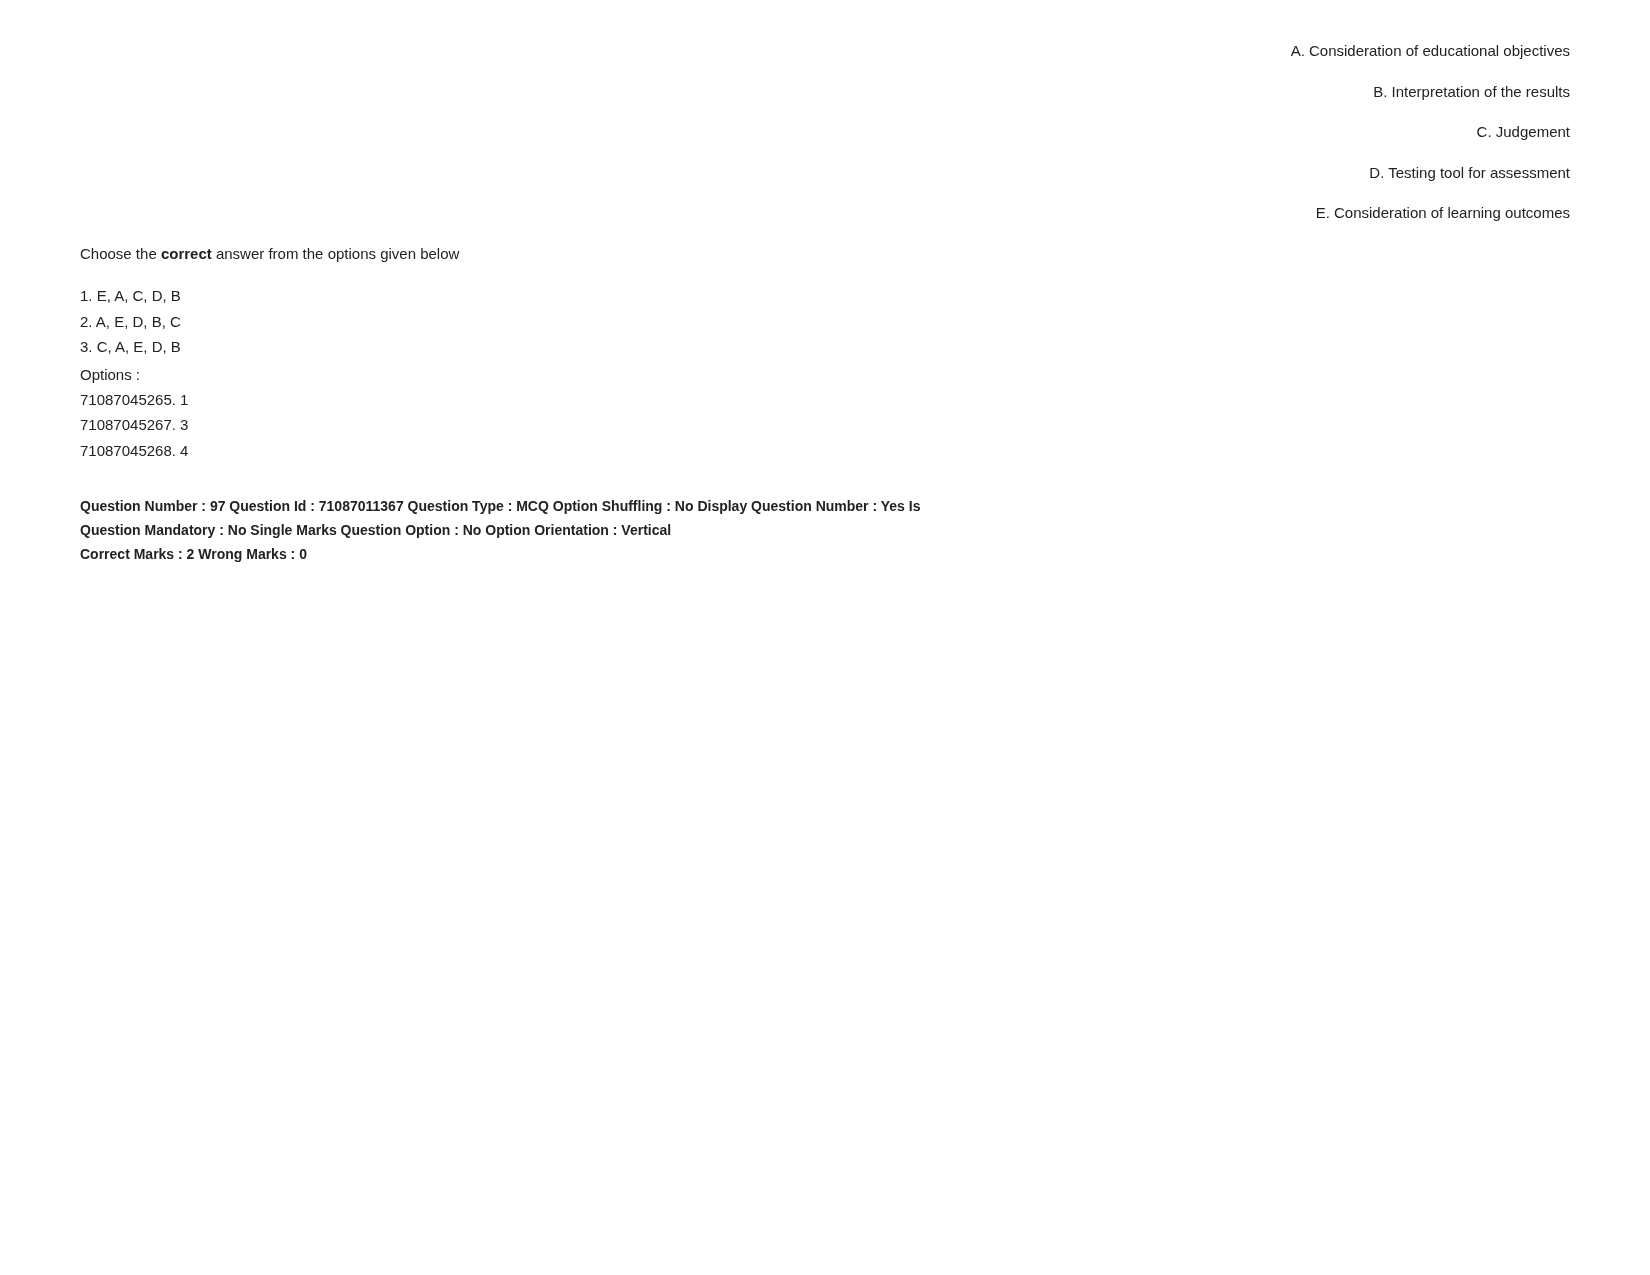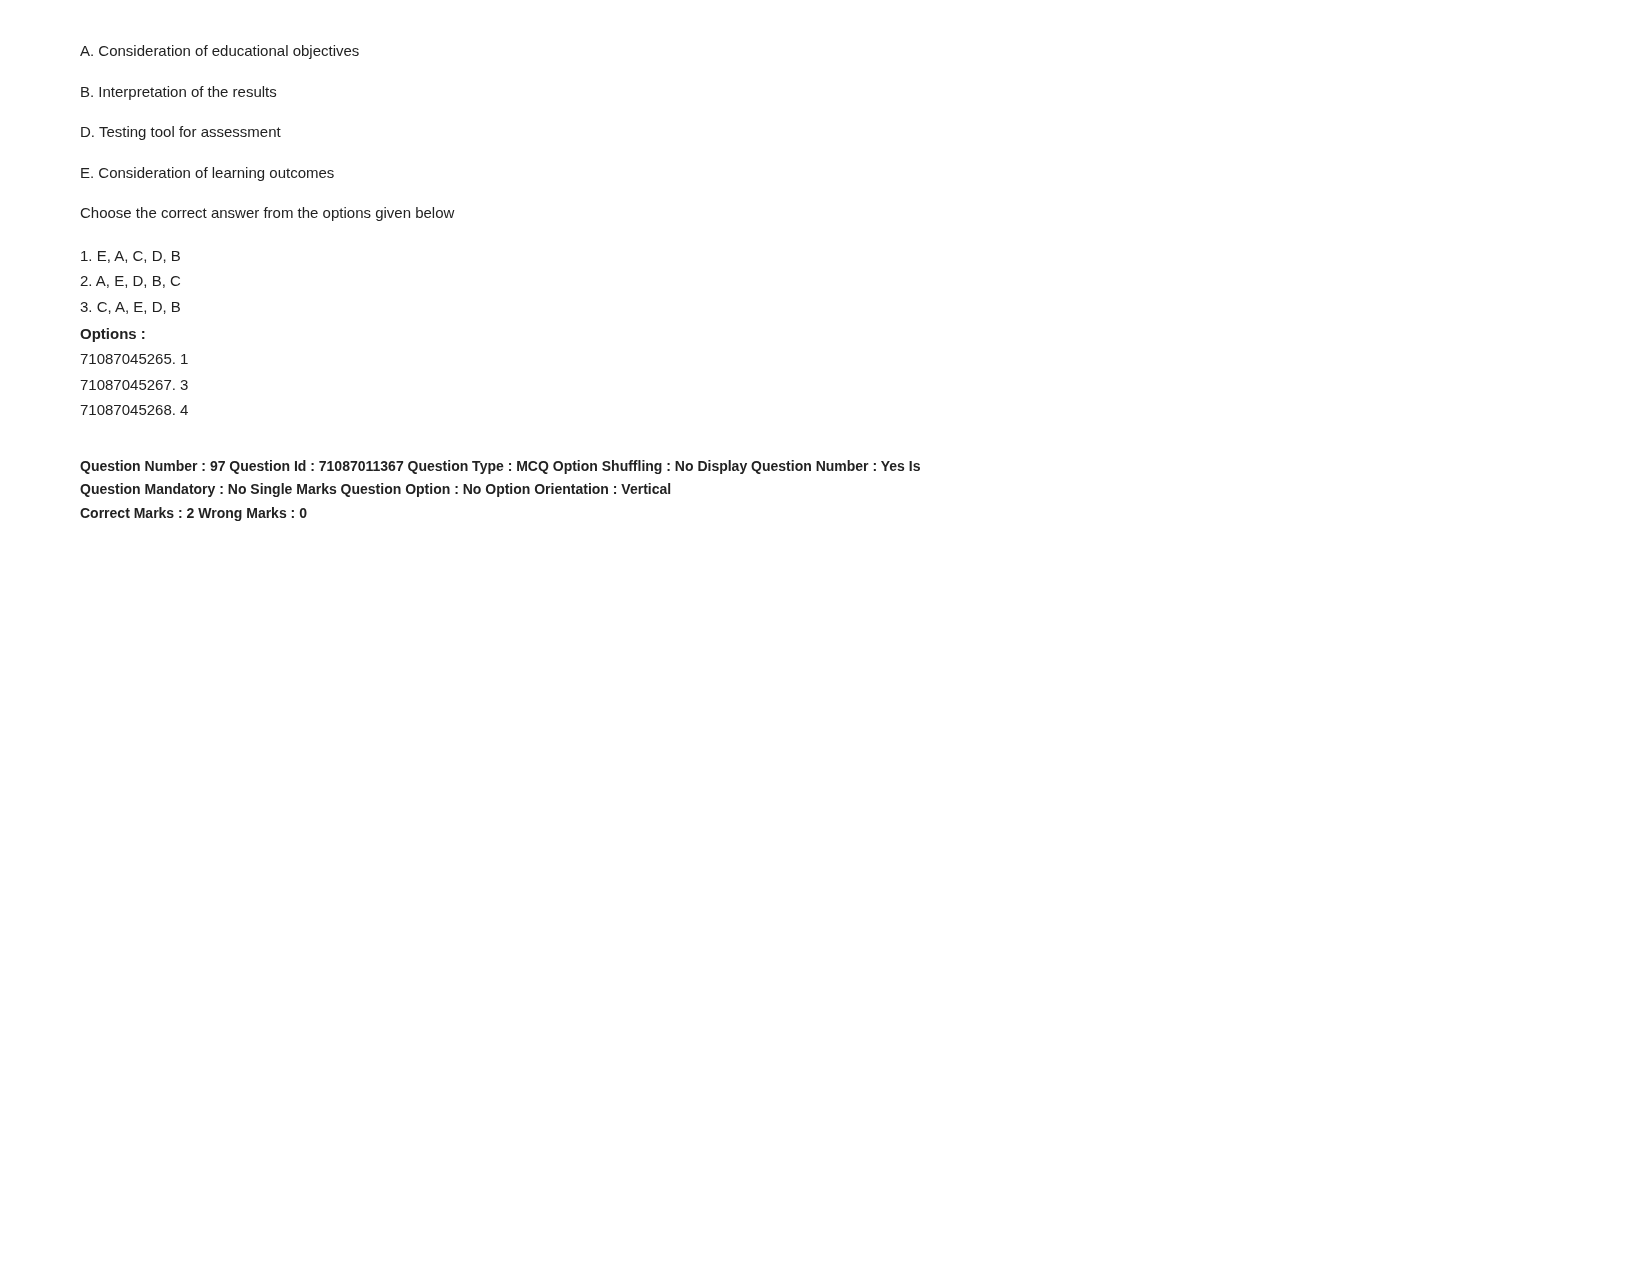--- a/index.html
+++ b/index.html
@@ -18,38 +18,39 @@
     }
     .question-text {
       font-size: 15px;
       margin-bottom: 24px;
       line-height: 1.5;
     }
     .option-item {
       font-size: 15px;
       margin-bottom: 18px;
       line-height: 1.5;
+      text-align: right;
     }
     .choose-text {
       font-size: 15px;
       margin-bottom: 18px;
       line-height: 1.5;
     }
     .choose-text strong {
-      font-weight: normal;
+      font-weight: bold;
     }
     .answer-options {
     }
     .answer-option {
       font-size: 15px;
       line-height: 1.7;
     }
     .options-label {
       font-size: 15px;
-      font-weight: bold;
+      font-weight: normal;
       margin-top: 6px;
       margin-bottom: 4px;
     }
     .option-id {
       font-size: 15px;
       line-height: 1.7;
     }
     .meta-info {
       font-size: 14px;
       font-weight: bold;
@@ -62,20 +63,23 @@
 
 <div>
 
 
   <div>
     <p class="option-item">
       <span>A. </span><span>Consideration of educational objectives</span>
     </p>
     <p class="option-item">
       <span>B. </span><span>Interpretation of the results</span>
+    </p>
+    <p class="option-item">
+      <span>C. </span><span>Judgement</span>
     </p>
     <p class="option-item">
       <span>D. </span><span>Testing tool for assessment</span>
     </p>
     <p class="option-item">
       <span>E. </span><span>Consideration of learning outcomes</span>
     </p>
   </div>
 
   <p class="choose-text">

